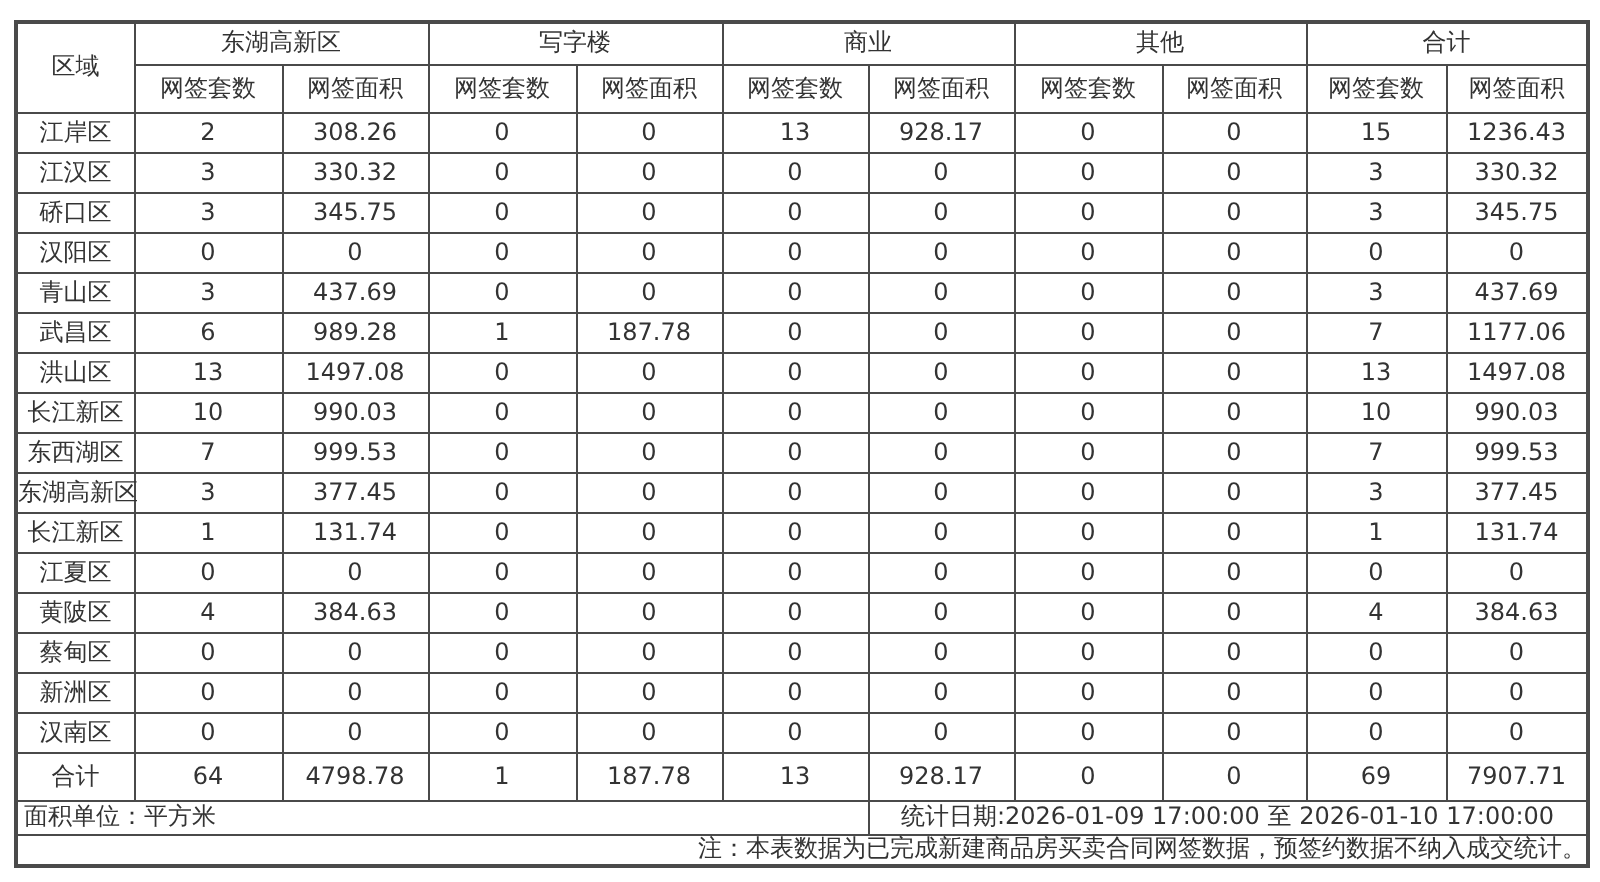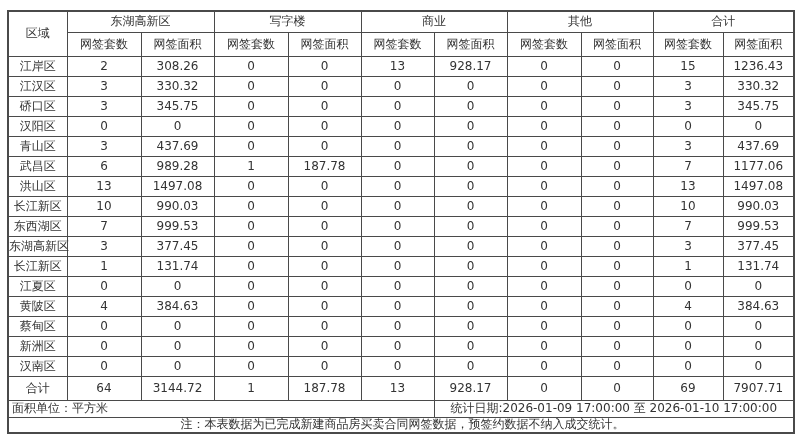--- a/index.html
+++ b/index.html
@@ -36,21 +36,21 @@
   tbody.data tr td { height: 19px; }
   tbody.data tr.total-row td { height: 23px; }
   tr.footer-row1 td { height: 16px; }
   tr.footer-row1 td.left {
     text-align: left;
     padding-left: 3px;
     margin-left: 23px;
   }
   tr.footer-row2 td {
     height: 13px;
-    text-align: center;
+    text-align: right;
     padding-left: 3px;
   }
 </style>
 </head>
 <body>
 
 <div class="page">
   <table class="netsign">
     <colgroup>
       <col style="width:59px">
@@ -292,21 +292,21 @@
           <td>0</td>
           <td>0</td>
           <td>0</td>
           <td>0</td>
           <td>0</td>
           <td>0</td>
         </tr>
         <tr class="total-row">
           <td>合计</td>
           <td>64</td>
-          <td>3144.72</td>
+          <td>4798.78</td>
           <td>1</td>
           <td>187.78</td>
           <td>13</td>
           <td>928.17</td>
           <td>0</td>
           <td>0</td>
           <td>69</td>
           <td>7907.71</td>
         </tr>
       </tbody>

